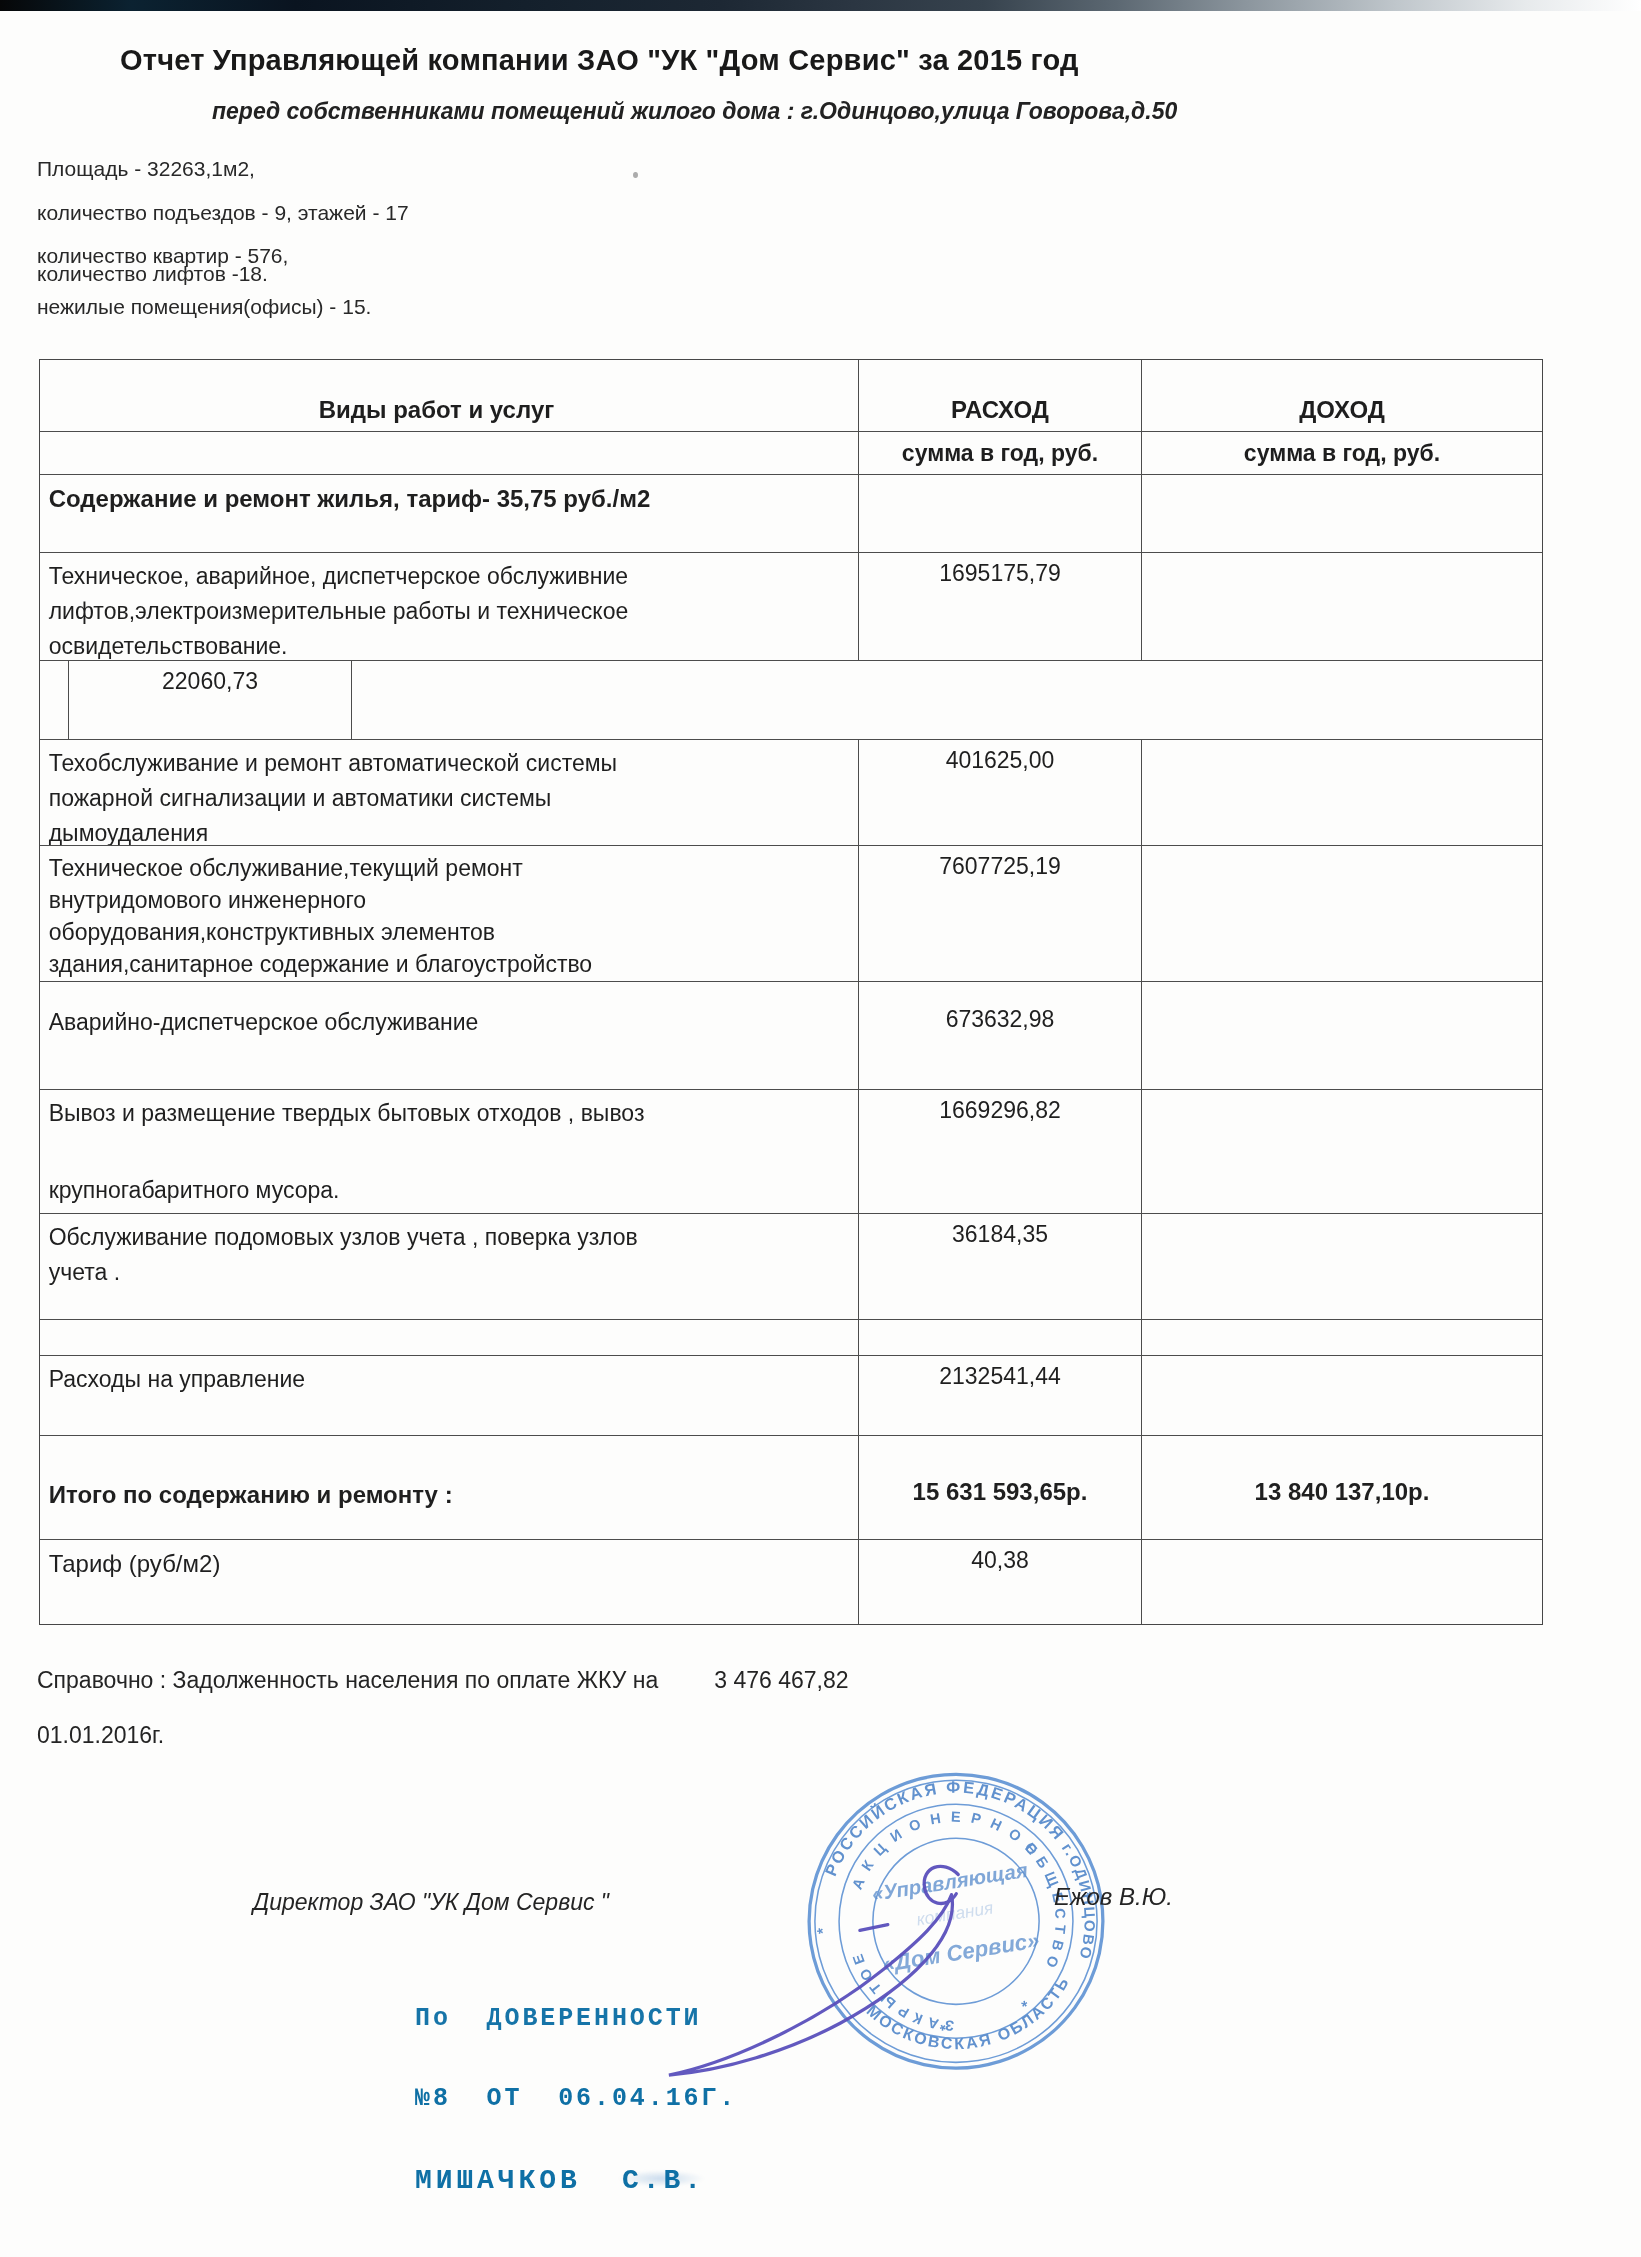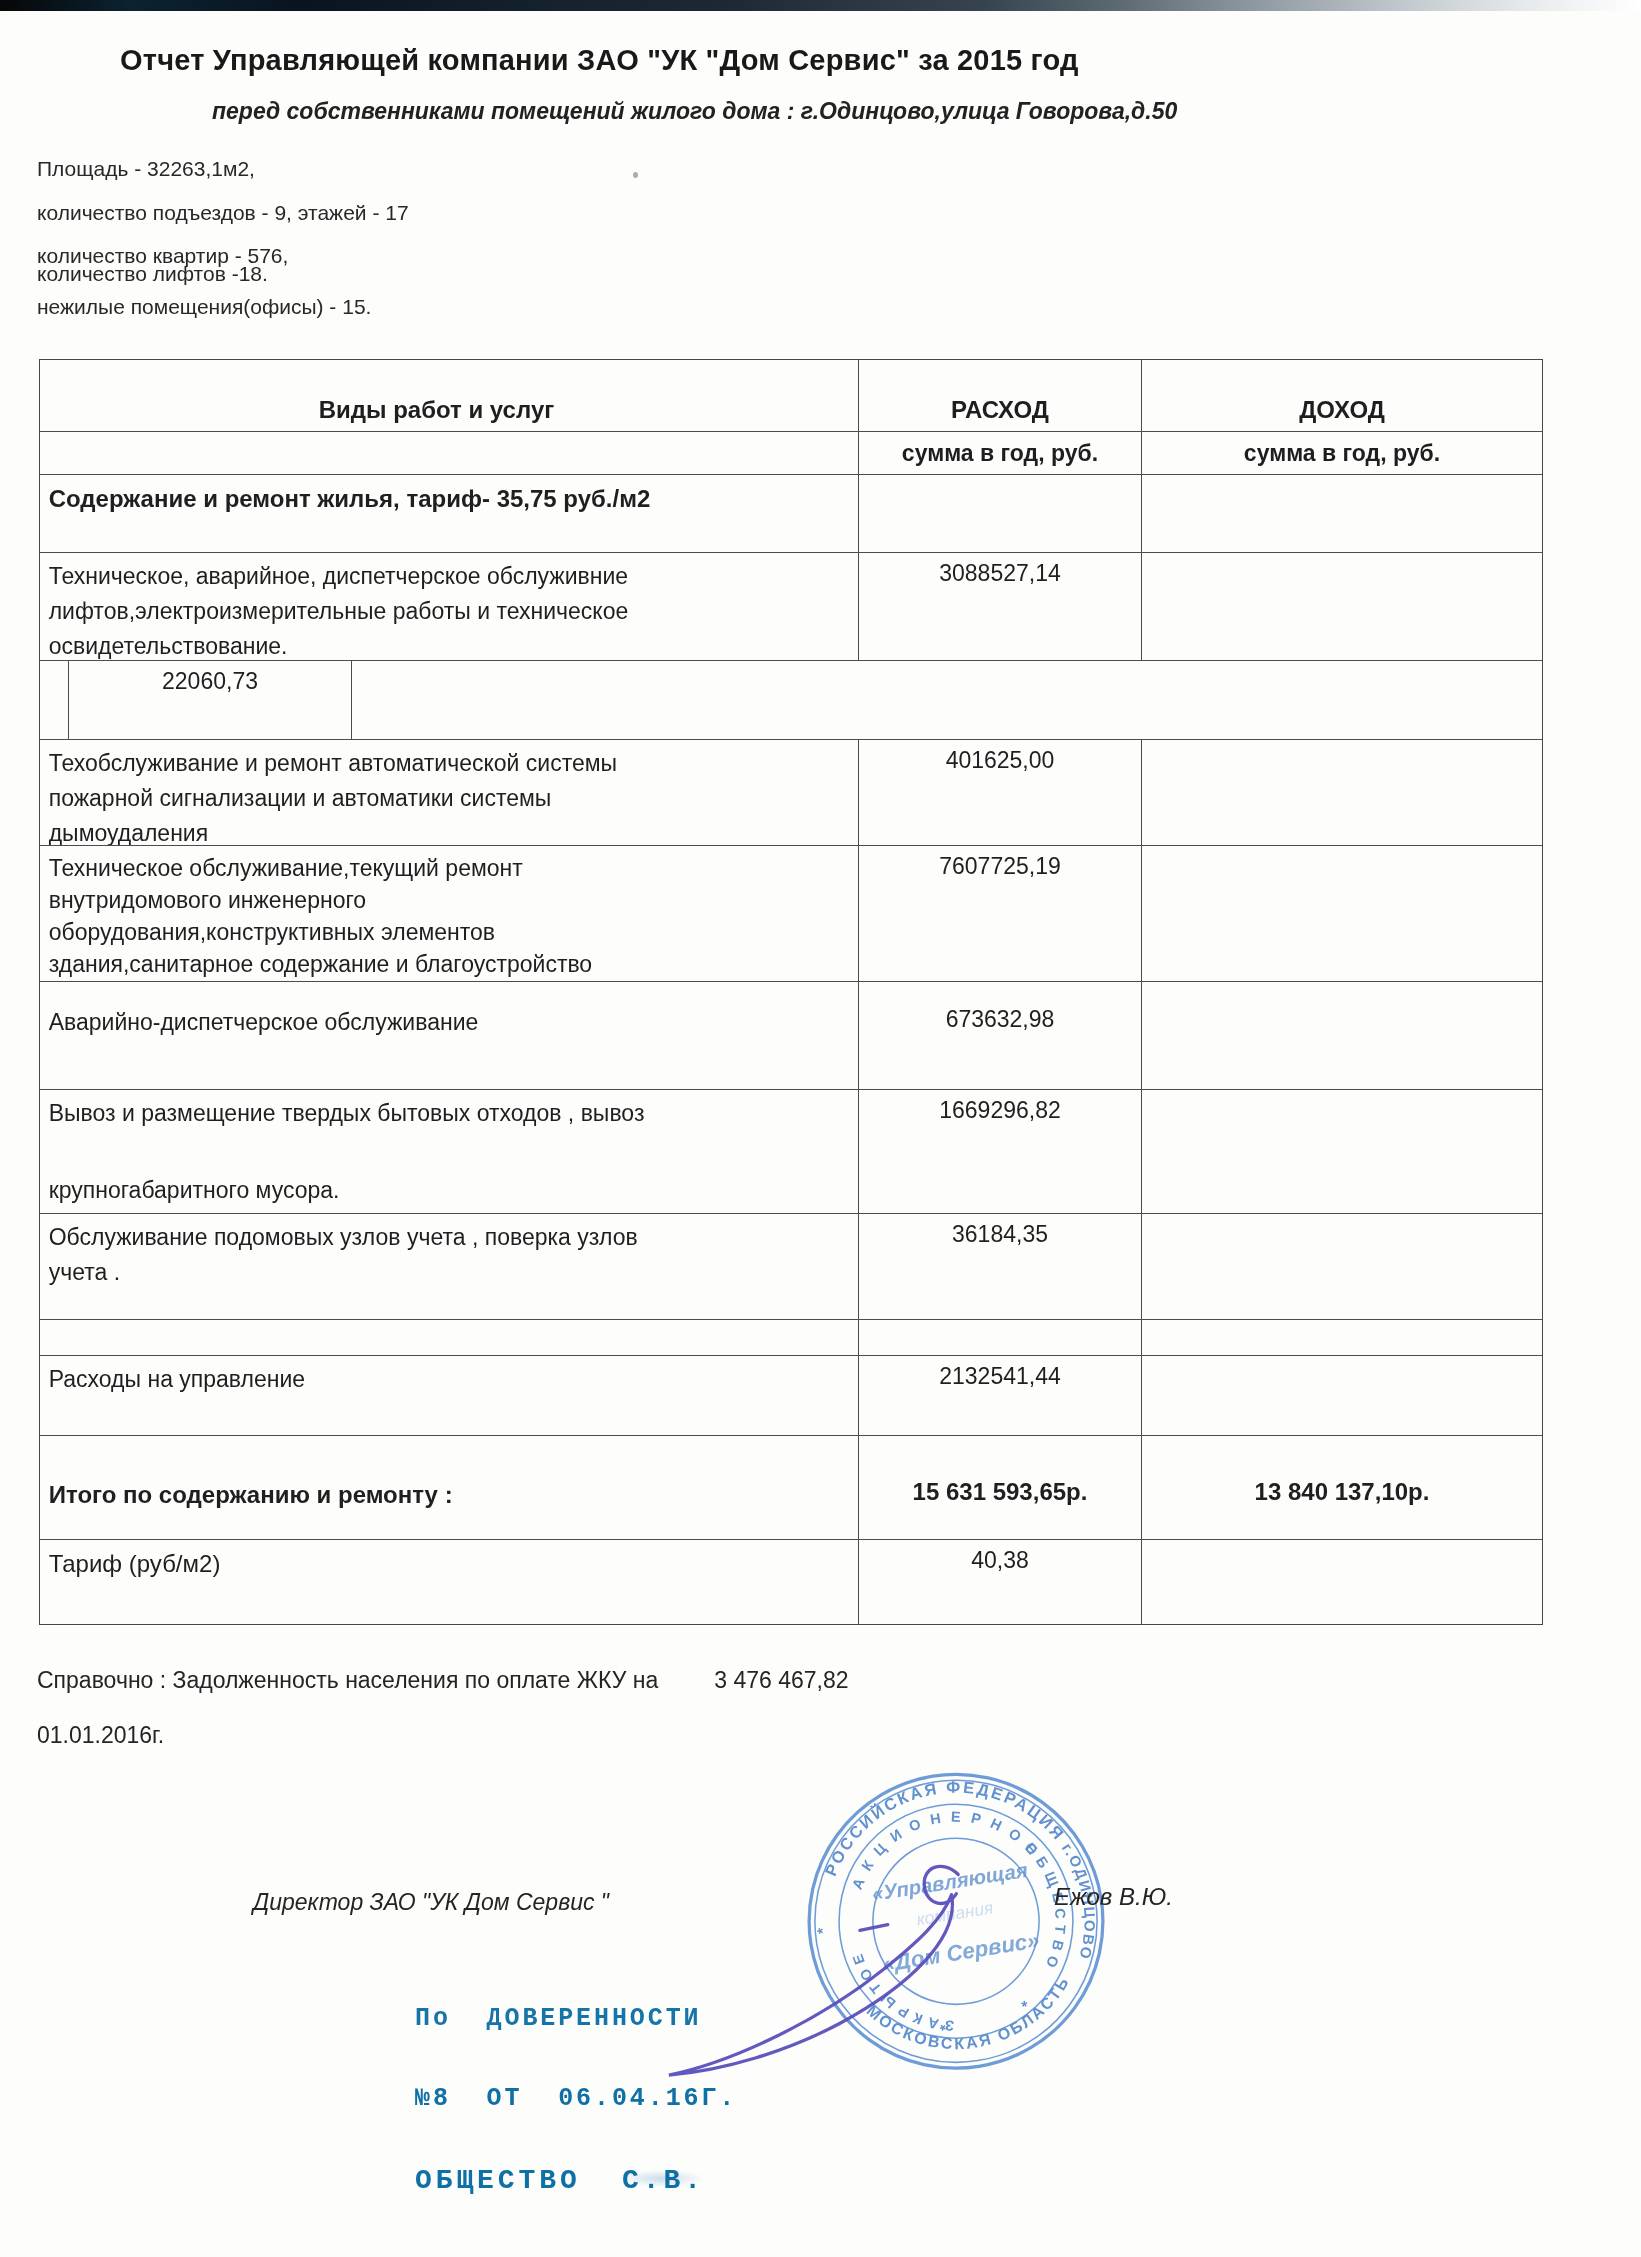--- a/index.html
+++ b/index.html
@@ -110,21 +110,21 @@
         </div>
     </div>
 
     <div class="t-row r1">
       <div class="c c1">
         <div class="ln">Техническое, аварийное, диспетчерское   обслуживние</div>
         <div class="ln">лифтов,электроизмерительные работы и техническое</div>
         <div class="ln">освидетельствование.</div>
       </div>
       <div class="c c2">
-          <div class="val">3088527,14</div>
+          <div class="val">1695175,79</div>
         </div>
       <div class="c c3">
           <div class="val"></div>
         </div>
     </div>
 
     <div class="t-row r2">
       <div class="c c2">
           <div class="val">22060,73</div>
         </div>
@@ -287,21 +287,21 @@
       <text font-size="16" font-weight="bold"><textPath href="#ic" startOffset="79%">*</textPath></text>
       <text class="ctr" x="178" y="136" font-size="21" font-weight="bold" text-anchor="middle" opacity="0.8">«Управляющая</text>
       <text class="ctr" x="178" y="168" font-size="18" text-anchor="middle" opacity="0.3">компания</text>
       <text class="ctr" x="178" y="210" font-size="23" font-weight="bold" text-anchor="middle" opacity="0.78">«Дом Сервис»</text>
     </g>
   </svg>
 
   <div class="proxy">
     <div class="pl1">По  ДОВЕРЕННОСТИ</div>
     <div class="pl2">№8  ОТ  06.04.16Г.</div>
-    <div class="pl3">ОБЩЕСТВО  С.В.</div>
+    <div class="pl3">МИШАЧКОВ  С.В.</div>
   </div>
 
   <svg class="sig-svg" viewBox="0 0 420 280">
     <g fill="none" stroke="#5a50bc" stroke-width="3.4" stroke-linecap="round" opacity="0.95">
       <path d="M 372 42 C 356 26 334 34 337 55 C 339 73 360 79 370 62"></path>
       <path d="M 365 63 C 374 108 320 158 250 196 C 196 225 130 245 72 250 C 140 236 230 192 295 140 C 330 112 356 88 365 63"></path>
       <path d="M 270 100 L 299 94"></path>
     </g>
   </svg>
 

